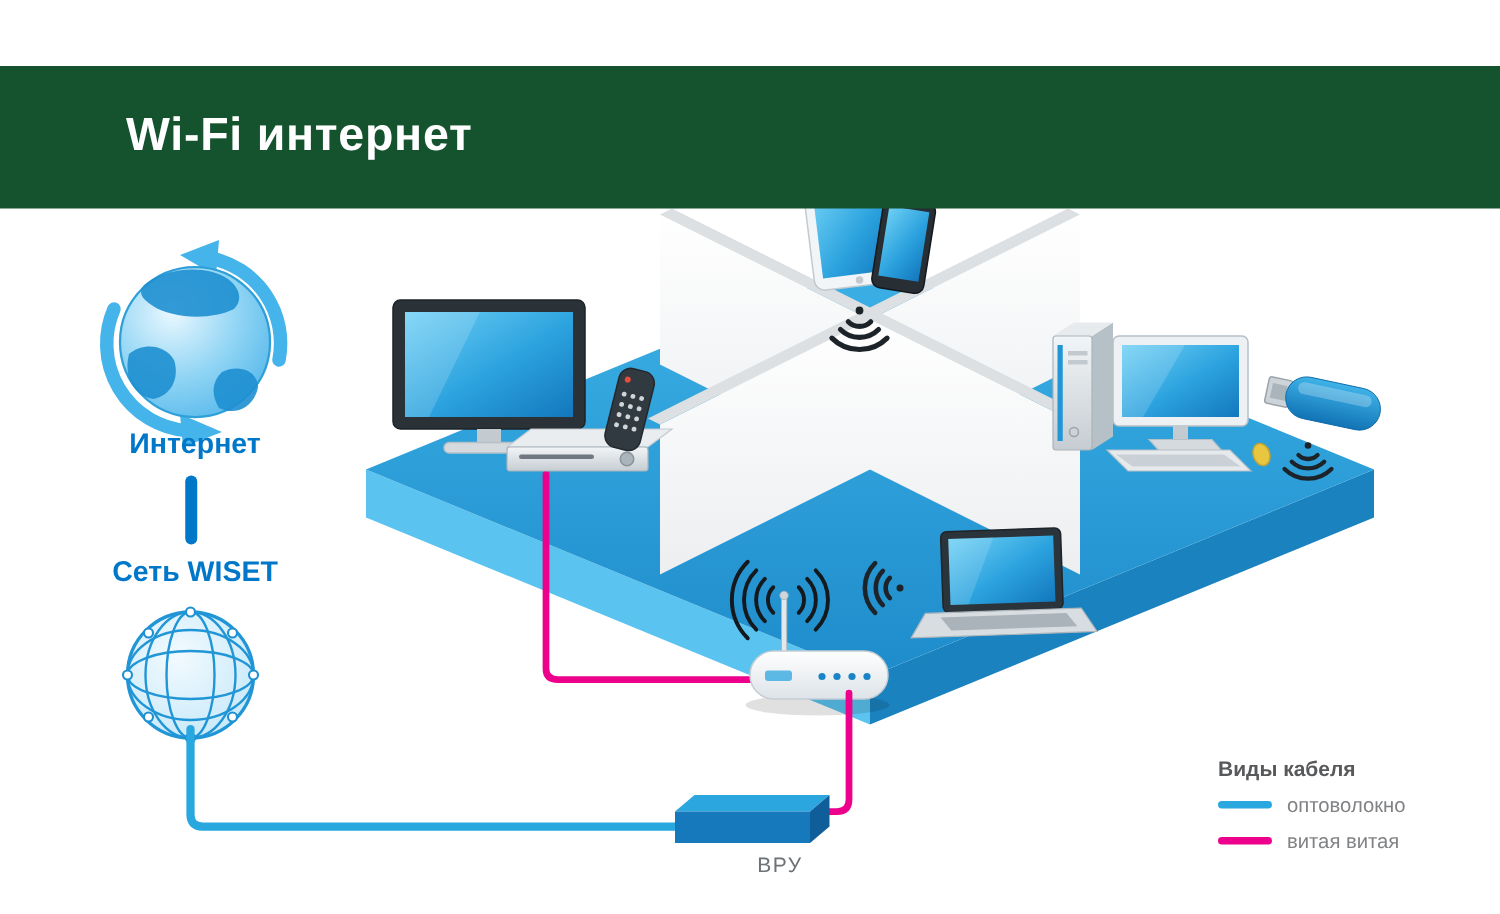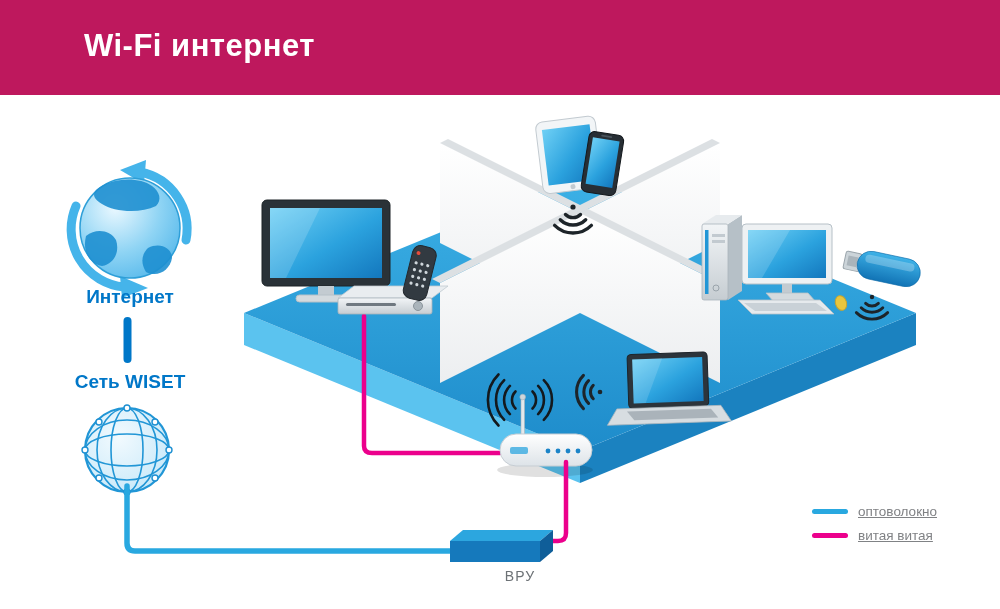--- a/index.html
+++ b/index.html
@@ -16,21 +16,21 @@
     font-size:31px;font-weight:700;letter-spacing:.5px;
   }
   .label{position:absolute;font-weight:700;color:#0077C8;text-align:center;}
   .internet-label{left:55px;top:286px;width:150px;font-size:19px;}
   .wiset-label{left:45px;top:371px;width:170px;font-size:19px;}
   .vru-label{left:478px;top:568px;width:84px;font-size:14px;font-weight:400;color:#6d7276;letter-spacing:1px;}
   .legend{position:absolute;left:812px;top:504px;width:180px;}
   .legend-title{font-size:14px;font-weight:700;color:#58595B;margin-bottom:9px;}
   .legend-row{display:flex;align-items:center;margin-bottom:9px;}
   .swatch{display:inline-block;width:36px;height:5px;border-radius:2.5px;margin-right:10px;flex:0 0 auto;}
-  .legend-label{font-size:13.5px;color:#808285;text-decoration:underline;}
+  .legend-label{font-size:13.5px;color:#808285;}
 </style>
 </head>
 <body>
 
 <div class="stage">
 
   <svg class="scene" viewBox="0 0 1000 609">
     <defs>
       <linearGradient id="gScreen" x1="0" y1="0" x2="1" y2="1">
         <stop offset="0" stop-color="#6FD0F5"></stop>
@@ -231,29 +231,30 @@
 
     <path d="M566,462 L566,533 Q566,541 558,541 L547,541" stroke="#EC008C" stroke-width="4.5" fill="none" stroke-linecap="round"></path>
 
     <g>
       <polygon points="450,541 463,530 553,530 540,541" fill="#2CA6DF"></polygon>
       <polygon points="540,541 553,530 553,551 540,562" fill="#0F5E99"></polygon>
       <rect x="450" y="541" width="90" height="21" fill="#1579BC"></rect>
     </g>
   </svg>
 
-  <header class="topbar" style="background: #be185d;">
+  <header class="topbar" style="background: #14532d; margin-top: 44px;">
     <h1>Wi-Fi интернет</h1>
   </header>
 
   <div class="label wiset-label">Сеть WISET</div>
   <div class="label internet-label">Интернет</div>
   <div class="label vru-label">ВРУ</div>
 
   <div class="legend">
+    <div class="legend-title">Виды кабеля</div>
     <div class="legend-row">
       <span class="swatch" style="background: rgb(41, 168, 224);"></span>
       <span class="legend-label">оптоволокно</span>
     </div>
     <div class="legend-row">
       <span class="swatch" style="background: rgb(236, 0, 140);"></span>
       <span class="legend-label">витая витая</span>
     </div>
   </div>
 

